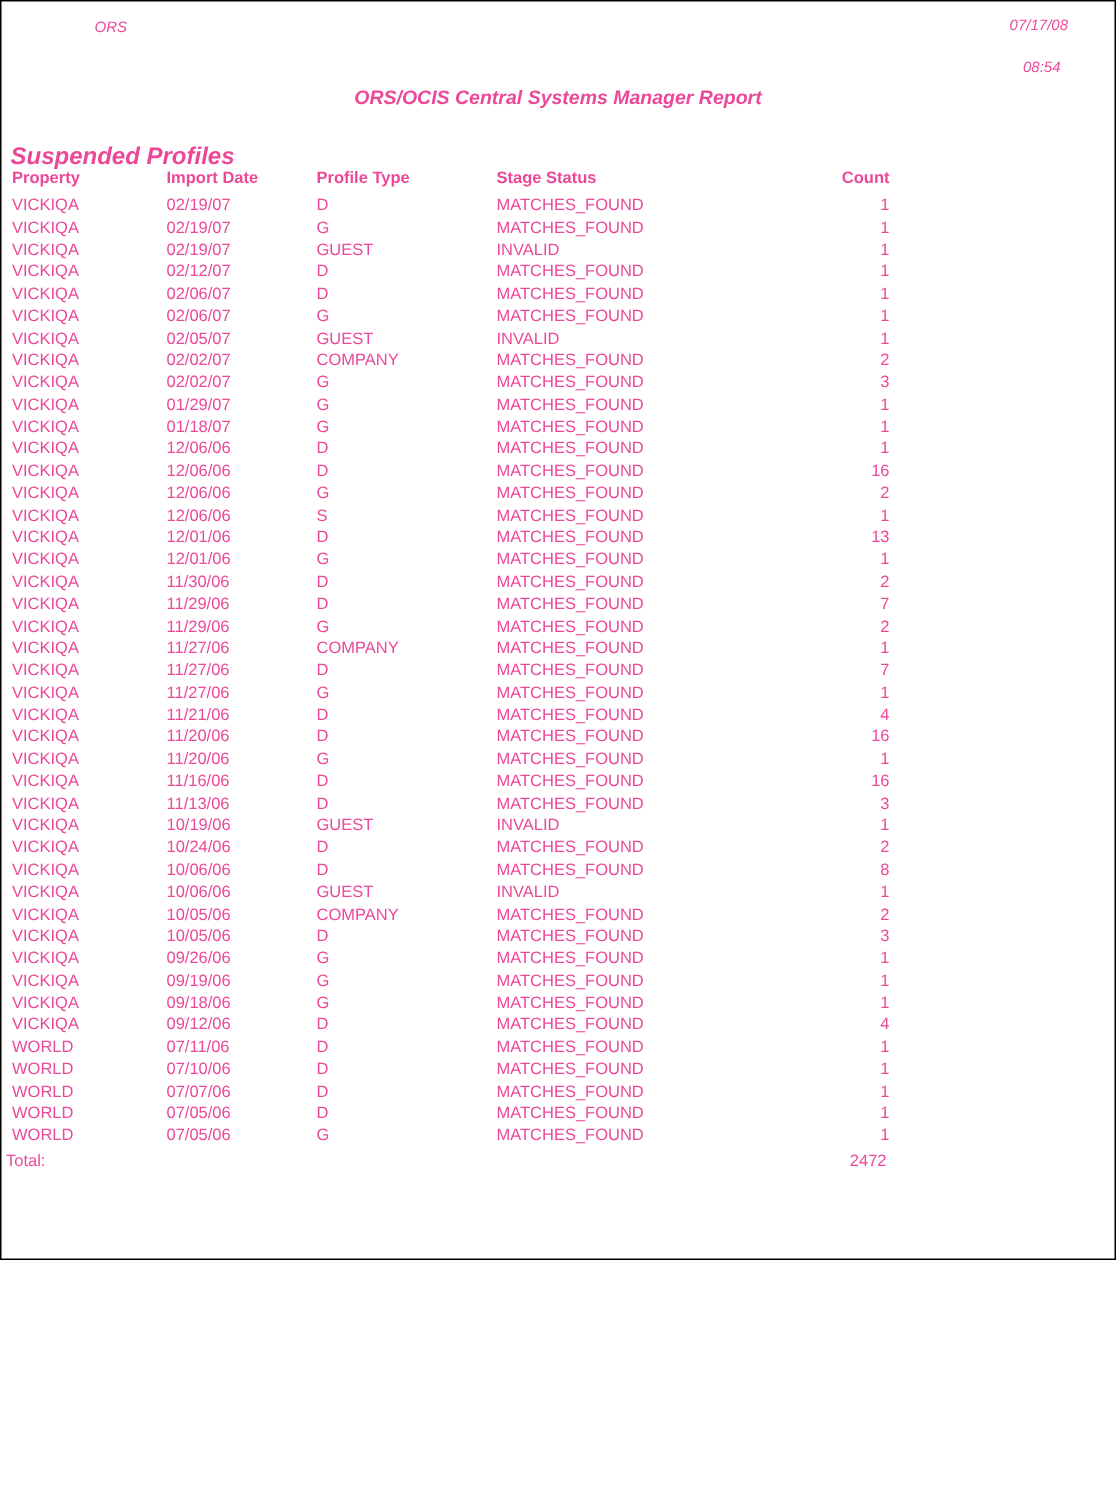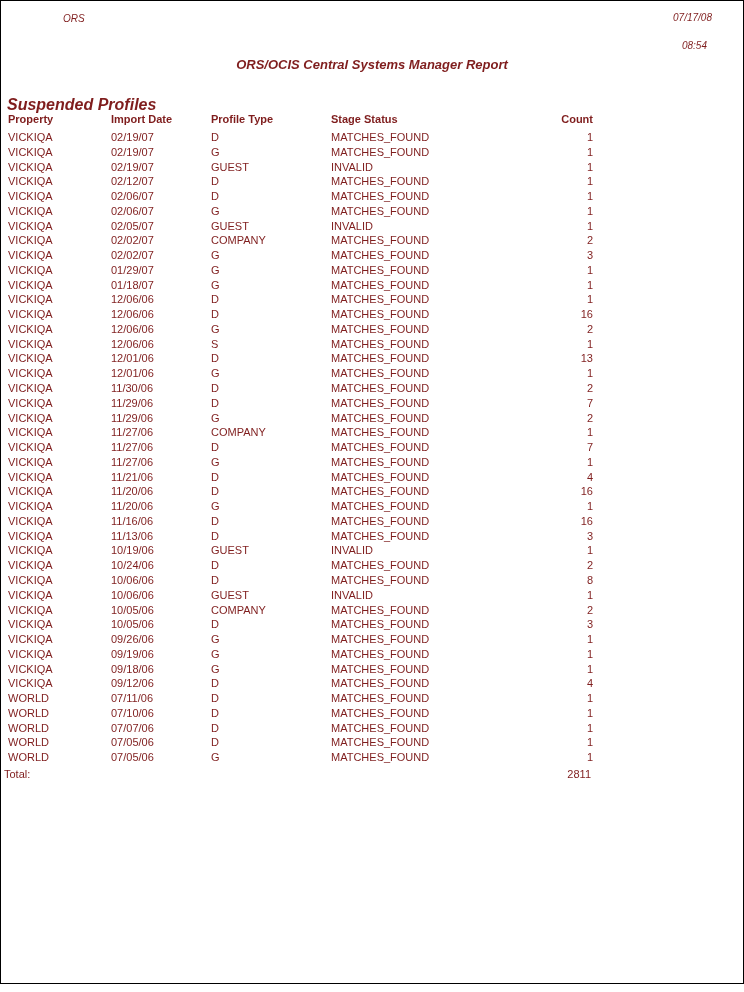--- a/index.html
+++ b/index.html
@@ -1,24 +1,24 @@
 <!DOCTYPE html>
 <html><head>
 <meta charset="utf-8">
 <style>
   html, body { margin: 0; padding: 0; background: #fff; }
   .page {
     position: relative;
     width: 744px;
-    height: 984px;
+    height: 840px;
     box-sizing: border-box;
     border: 1px solid #000;
     background: #ffffff;
     font-family: "Liberation Sans", sans-serif;
-    color: #7f1d1d;
+    color: #ec4899;
     overflow: hidden;
   }
   .hdr-report-code {
     position: absolute; left: 62px; top: 12px;
     font-size: 10px; font-style: italic;
   }
   .hdr-app-title {
     position: absolute; left: 0; right: 0; top: 9px;
     text-align: center;
     font-size: 13.5px; font-weight: bold; font-style: italic;
@@ -406,16 +406,16 @@
           <td>WORLD</td>
           <td>07/05/06</td>
           <td>G</td>
           <td>MATCHES_FOUND</td>
           <td class="num">1</td>
         </tr>
       </tbody>
   </table>
 
   <div class="total-row-label">Total:</div>
-  <div class="total-row-value">2811</div>
+  <div class="total-row-value">2472</div>
 
 
 </div>
 
 </body></html>

